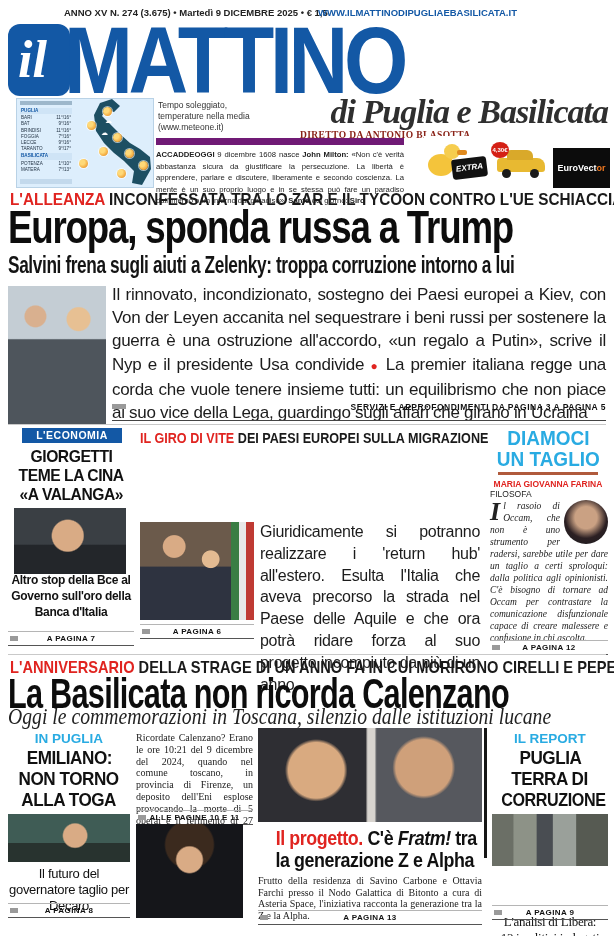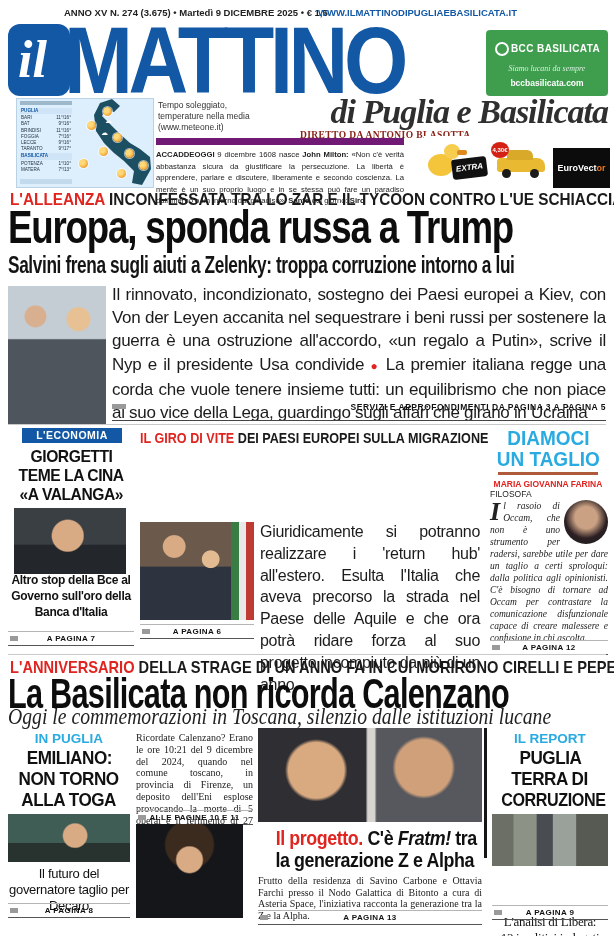--- a/index.html
+++ b/index.html
@@ -50,26 +50,20 @@
   <div class="abs" style="left:64px;top:7px;font:bold 9.5px 'Liberation Sans',sans-serif;color:#222">ANNO XV N. 274 (3.675)  • Martedì 9 DICEMBRE 2025  •  € 1,5</div>
   <div class="abs blue" style="left:318px;top:7px;font:bold 9.5px 'Liberation Sans',sans-serif">WWW.ILMATTINODIPUGLIAEBASILICATA.IT</div>
 
   <div class="abs" style="left:8px;top:24px;width:62px;height:72px;background:#1358a5;border-radius:12px">
     <span class="serif" style="position:absolute;left:10px;top:2px;font:italic bold 52px/68px 'Liberation Serif',serif;color:#fff">il</span>
   </div>
   <div class="abs" style="left:64px;top:22px;height:78px">
     <span class="cx blue" style="font:bold 94px/78px 'Liberation Sans',sans-serif;letter-spacing:-5px;transform:scaleX(.88)">MATTINO</span>
   </div>
 
-  <div class="abs" style="left:486px;top:30px;width:122px;height:66px;background:#3f9e4e;border-radius:4px">
-    <span style="position:absolute;left:9px;top:12px;width:10px;height:10px;border:2px solid #fff;border-radius:50%"></span>
-    <span style="position:absolute;left:25px;top:13px;font:bold 10px 'Liberation Sans',sans-serif;color:#fff;letter-spacing:.4px">BCC BASILICATA</span>
-    <span class="serif" style="position:absolute;left:0;top:34px;width:122px;text-align:center;font:italic 8px 'Liberation Serif',serif;color:#d8eedd">Siamo lucani da sempre</span>
-    <span style="position:absolute;left:0;top:48px;width:122px;text-align:center;font:bold 8.5px 'Liberation Sans',sans-serif;color:#fff">bccbasilicata.com</span>
-  </div>
 
   <div class="wx">
     <div class="wx-strip"></div>
     <div class="wx-table">
       <div class="wx-head">PUGLIA</div>
       <div class="wx-row">
           <span>BARI</span>
           <span>11°/16°</span>
         </div>
       <div class="wx-row">

